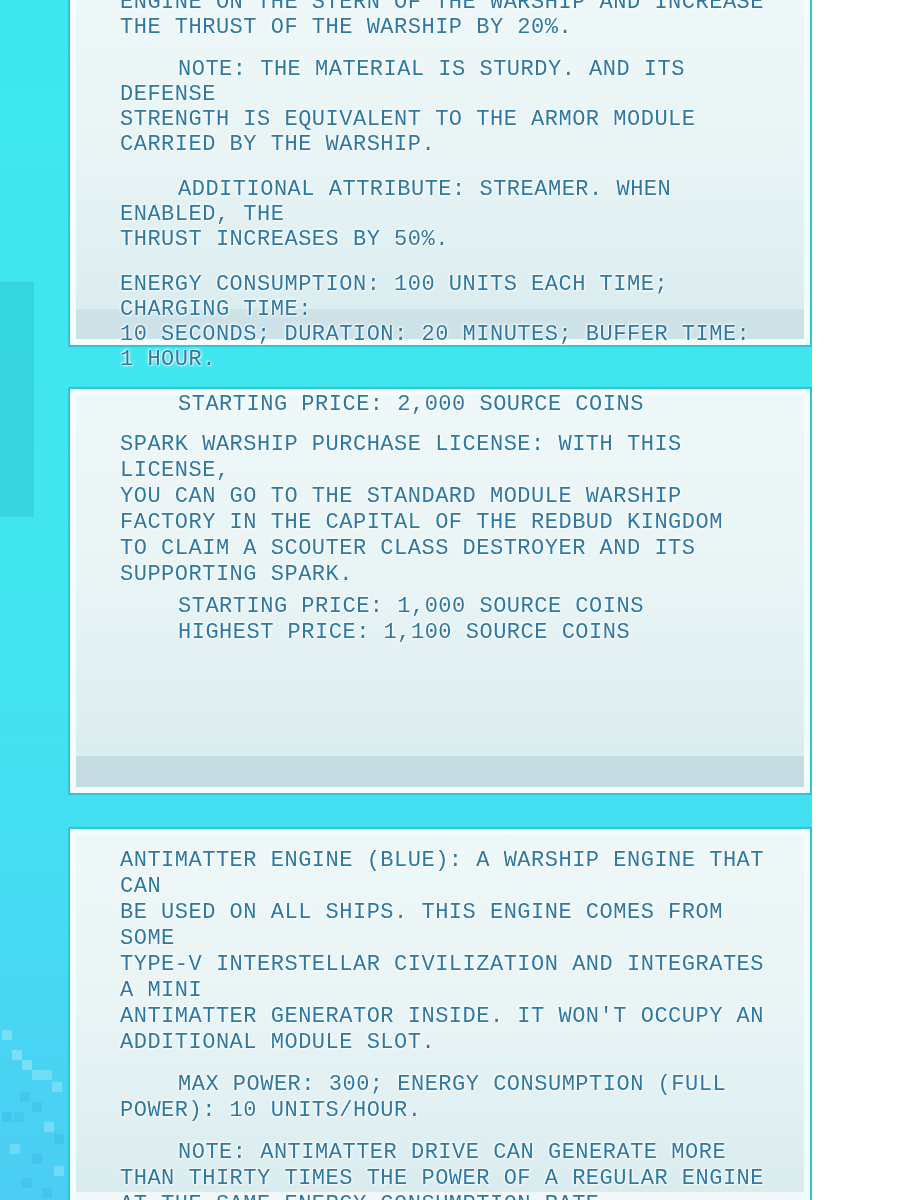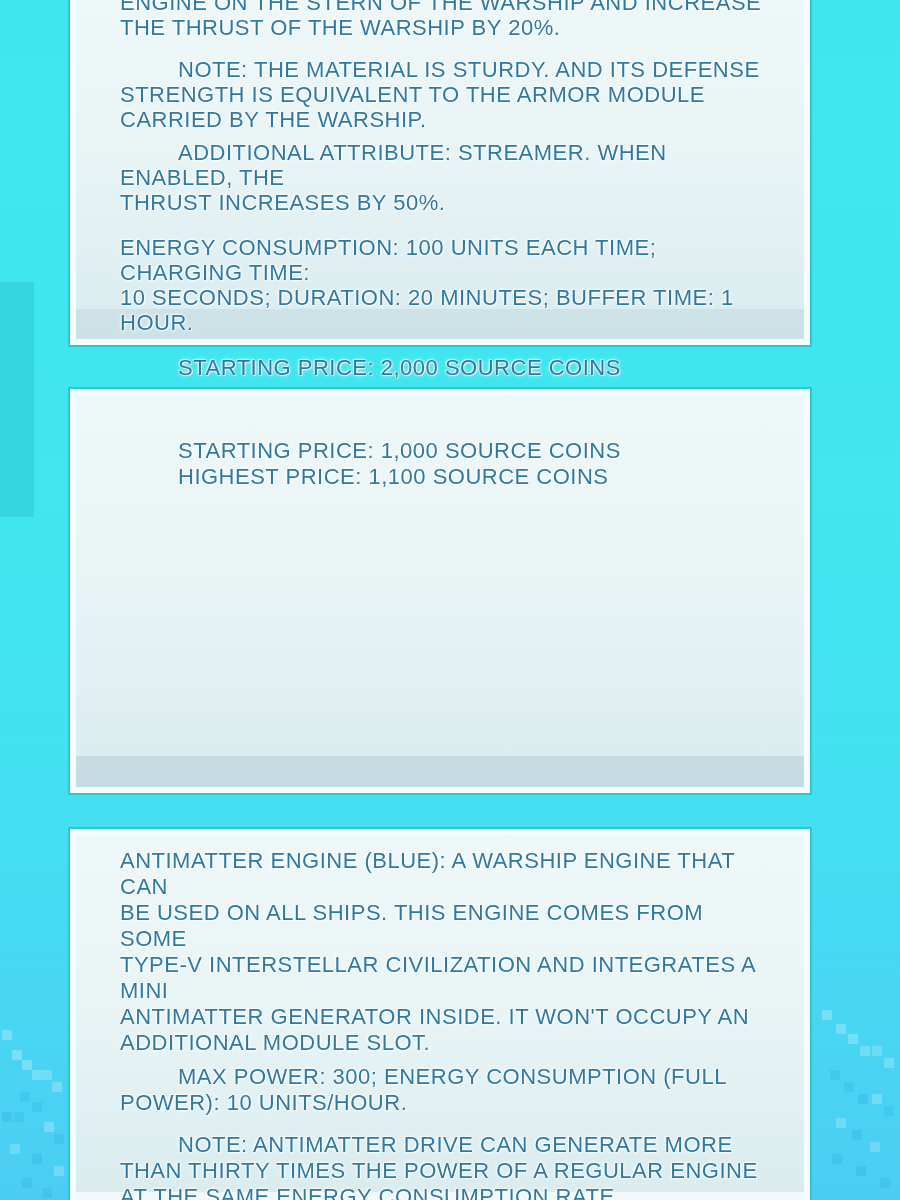--- a/index.html
+++ b/index.html
@@ -1,23 +1,23 @@
 <!DOCTYPE html>
 <html style="--bg: #41e5ef; --bg-deep: #4bcdf3; --panel-bg: #e9f4f5; --panel-bg-bottom: #d8ebed; --text: #2e79a3; --panel-border: #f3fdfd; --border-teal: #2cc6d8; --band: rgba(150,182,198,.30);"><head>
 <meta charset="utf-8">
 <style>
   :root{
     --bg:#41e5ef; --bg-deep:#4bcdf3; --panel-bg:#e9f4f5; --panel-bg-bottom:#d8ebed;
     --text:#2e79a3; --panel-border:#f3fdfd; --border-teal:#2cc6d8; --band:rgba(150,182,198,.30);
   }
   html,body{margin:0;padding:0;}
   #screen{
-    position:relative;width:900px;height:1200px;overflow:hidden;
+    position:relative;width:812px;height:1200px;overflow:hidden;
     background:linear-gradient(180deg,#3ee7ee 0%,#41e5ef 50%,#45ddf2 72%,#49d4f3 88%,var(--bg-deep) 100%);
-    font-family:Liberation Sans, sans-serif;
+    font-family:Liberation Mono, monospace;
   }
   
   .left-shade{position:absolute;left:0;top:282px;width:34px;height:235px;
     background:rgba(0,120,145,.15);}
   
   .px{position:absolute;width:10px;height:10px;background:rgba(255,255,255,.26);}
   .circuit-left{left:2px;top:1030px;box-shadow:
     10px 20px 0 rgba(255,255,255,.28),20px 30px 0 rgba(255,255,255,.26),
     30px 40px 0 rgba(255,255,255,.24),40px 40px 0 rgba(255,255,255,.22),
     50px 52px 0 rgba(255,255,255,.24),18px 62px 0 rgba(40,160,220,.22),
@@ -47,23 +47,23 @@
   .panel-3{top:829px;height:385px;padding-top:13px;}
   .para{
     position:relative;z-index:1;margin:0;white-space:pre-line;
     color:var(--text);font-size:22px;letter-spacing:.5px;font-weight:400;
     text-shadow:0 0 4px rgba(255,255,255,.95),0 0 2px rgba(255,255,255,.9),
       1px 1px 0 rgba(255,255,255,.6),-1px -1px 0 rgba(255,255,255,.6);
   }
   .panel-1 .para{line-height:25px;}
   .panel-2 .para,.panel-3 .para{line-height:26px;}
   .indent{text-indent:58px;}
-  .g6{margin-top:6px}.g8{margin-top:8px}.g10{margin-top:0}
+  .g6{margin-top:6px}.g8{margin-top:20px}.g10{margin-top:0}
   .g15{margin-top:15px}.g16{margin-top:16px}.g17{margin-top:17px}.g20{margin-top:20px}
-  .g24{margin-top:8px}.g30{margin-top:30px}
+  .g24{margin-top:16px}.g30{margin-top:30px}
   .band{position:absolute;left:0;right:0;bottom:0;height:31px;background:var(--band);z-index:0;}
   .band-light{background:rgba(150,182,198,.18);height:30px;}
   .bottom-strip{position:absolute;left:0;right:0;top:357px;height:10px;
     background:rgba(255,255,255,.65);z-index:0;}
 </style>
 </head>
 <body>
 
 <div id="screen">
 
@@ -80,20 +80,25 @@
 CARRIED BY THE WARSHIP.</div>
     <div class="para indent g8">ADDITIONAL ATTRIBUTE: STREAMER. WHEN ENABLED, THE
 THRUST INCREASES BY 50%.</div>
     <div class="para g20">ENERGY CONSUMPTION: 100 UNITS EACH TIME; CHARGING TIME:
 10 SECONDS; DURATION: 20 MINUTES; BUFFER TIME: 1 HOUR.</div>
     <div class="para indent g20">STARTING PRICE: 2,000 SOURCE COINS</div>
   </div>
 
   <div class="panel panel-2">
     <div class="band"></div>
+    <div class="para">SPARK WARSHIP PURCHASE LICENSE: WITH THIS LICENSE,
+YOU CAN GO TO THE STANDARD MODULE WARSHIP
+FACTORY IN THE CAPITAL OF THE REDBUD KINGDOM
+TO CLAIM A SCOUTER CLASS DESTROYER AND ITS
+SUPPORTING SPARK.</div>
     <div class="para indent g6">STARTING PRICE: 1,000 SOURCE COINS</div>
     <div class="para indent g10">HIGHEST PRICE: 1,100 SOURCE COINS</div>
   </div>
 
   <div class="panel panel-3">
     <div class="bottom-strip"></div>
     <div class="para">ANTIMATTER ENGINE (BLUE): A WARSHIP ENGINE THAT CAN
 BE USED ON ALL SHIPS. THIS ENGINE COMES FROM SOME
 TYPE-V INTERSTELLAR CIVILIZATION AND INTEGRATES A MINI
 ANTIMATTER GENERATOR INSIDE. IT WON'T OCCUPY AN

